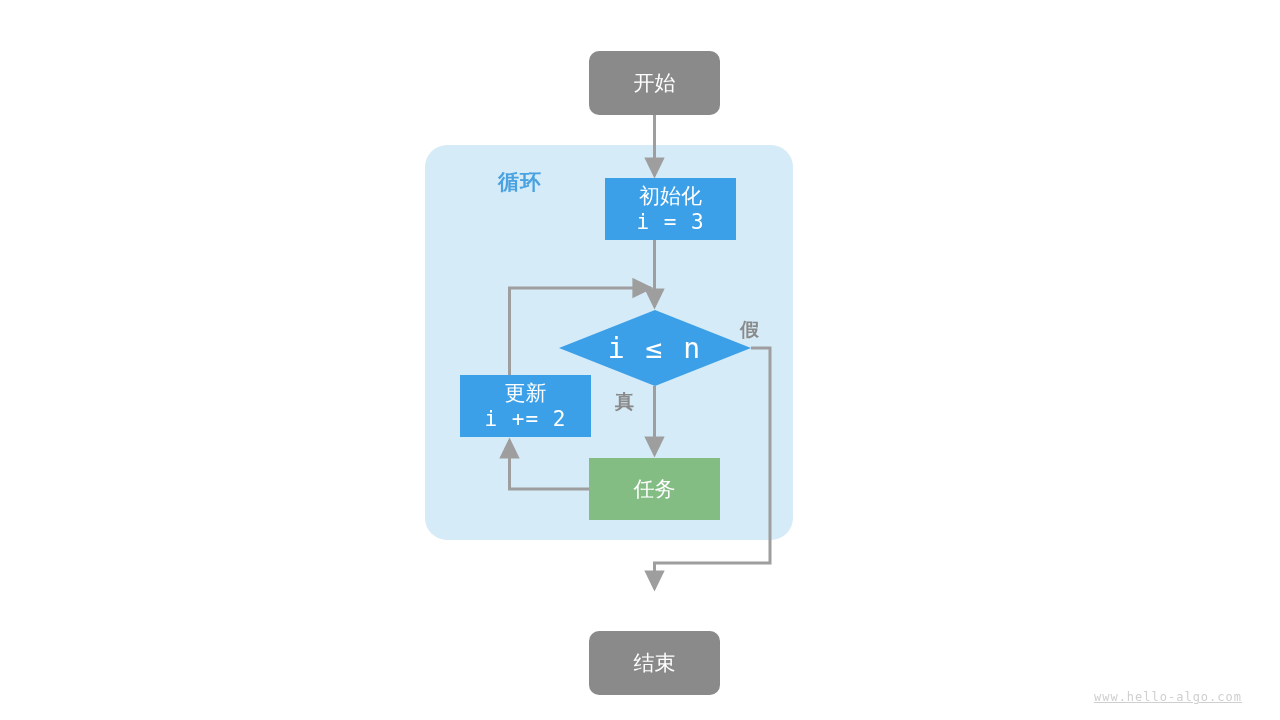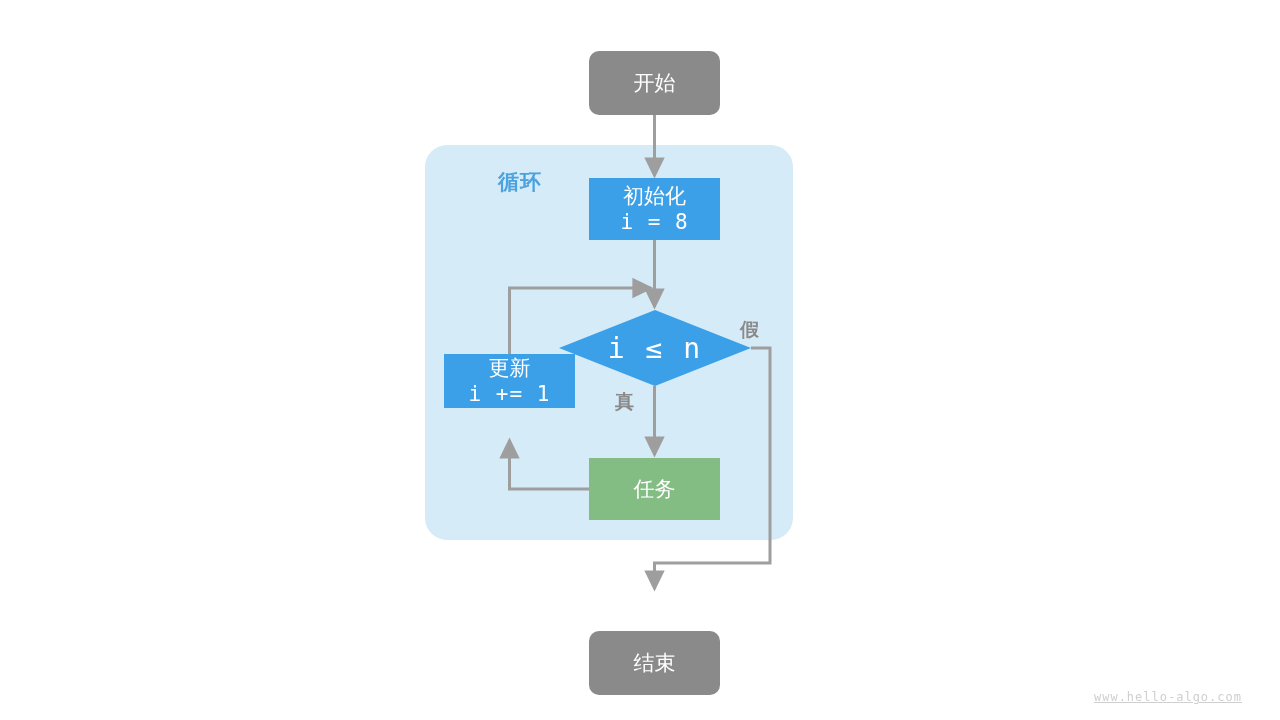--- a/index.html
+++ b/index.html
@@ -68,28 +68,29 @@
     font-family: "DejaVu Sans Mono", "Liberation Mono", monospace;
     letter-spacing: 1px;
   }
 
   .terminal {
     background: #8a8a8a;
     border-radius: 10px;
   }
   .process-blue {
     background: #3ba0e8;
+    margin-left: 16px;
   }
   .process-green {
     background: #84bd84;
   }
 
   #node-start  { left: 589px; top: 51px;  width: 131px; height: 64px; }
   #node-init   { left: 589px; top: 178px; width: 131px; height: 62px; }
-  #node-update { left: 444px; top: 354px; width: 131px; height: 54px; }
+  #node-update { left: 444px; top: 375px; width: 131px; height: 62px; }
   #node-task   { left: 589px; top: 458px; width: 131px; height: 62px; }
   #node-end    { left: 589px; top: 592px; width: 131px; height: 64px; margin-top: 39px; }
 
   
   .decision {
     position: absolute;
     left: 559px;
     top: 310px;
     width: 192px;
     height: 76px;
@@ -164,31 +165,31 @@
       <path d="M751,348 L770,348 L770,563 L654.5,563 L654.5,589" marker-end="url(#arrow)"></path>
     </g>
   </svg>
 
   <div id="node-start" class="node terminal">
     <span class="cn">开始</span>
   </div>
 
   <div id="node-init" class="node process-blue">
     <span class="cn">初始化</span>
-    <span class="code">i = 8</span>
+    <span class="code">i = 3</span>
   </div>
 
   <div class="decision">
     <div class="shape"></div>
     <div class="dtext">i ≤ n</div>
   </div>
 
   <div id="node-update" class="node process-blue">
     <span class="cn">更新</span>
-    <span class="code">i += 1</span>
+    <span class="code">i += 2</span>
   </div>
 
   <div id="node-task" class="node process-green">
     <span class="cn">任务</span>
   </div>
 
   <div id="node-end" class="node terminal">
     <span class="cn">结束</span>
   </div>
 

